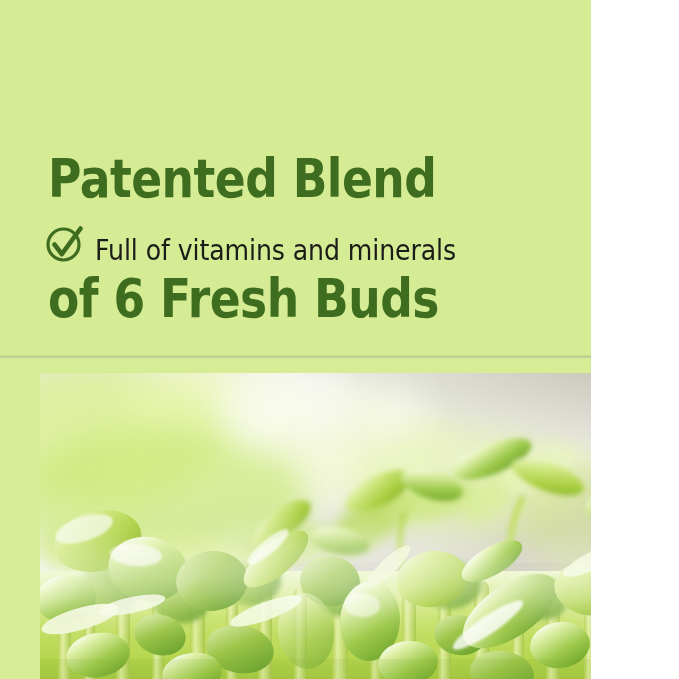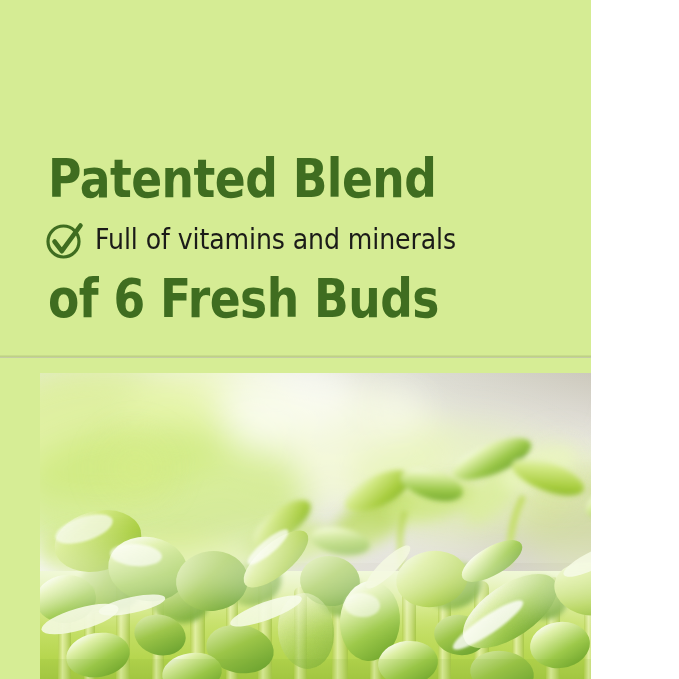--- a/index.html
+++ b/index.html
@@ -56,21 +56,21 @@
     top: 215px;
     width: 620px;
     margin: 0;
     padding: 0;
     list-style: none;
   }
   .benefit-row {
     position: relative;
     height: 50px;
     display: flex;
-    align-items: center;
+    align-items: flex-end;
   }
   .check-icon {
     flex: 0 0 auto;
     width: 44px;
     height: 44px;
     margin-right: 8px;
     display: block;
   }
   .benefit-text {
     color: #1b1b18;

